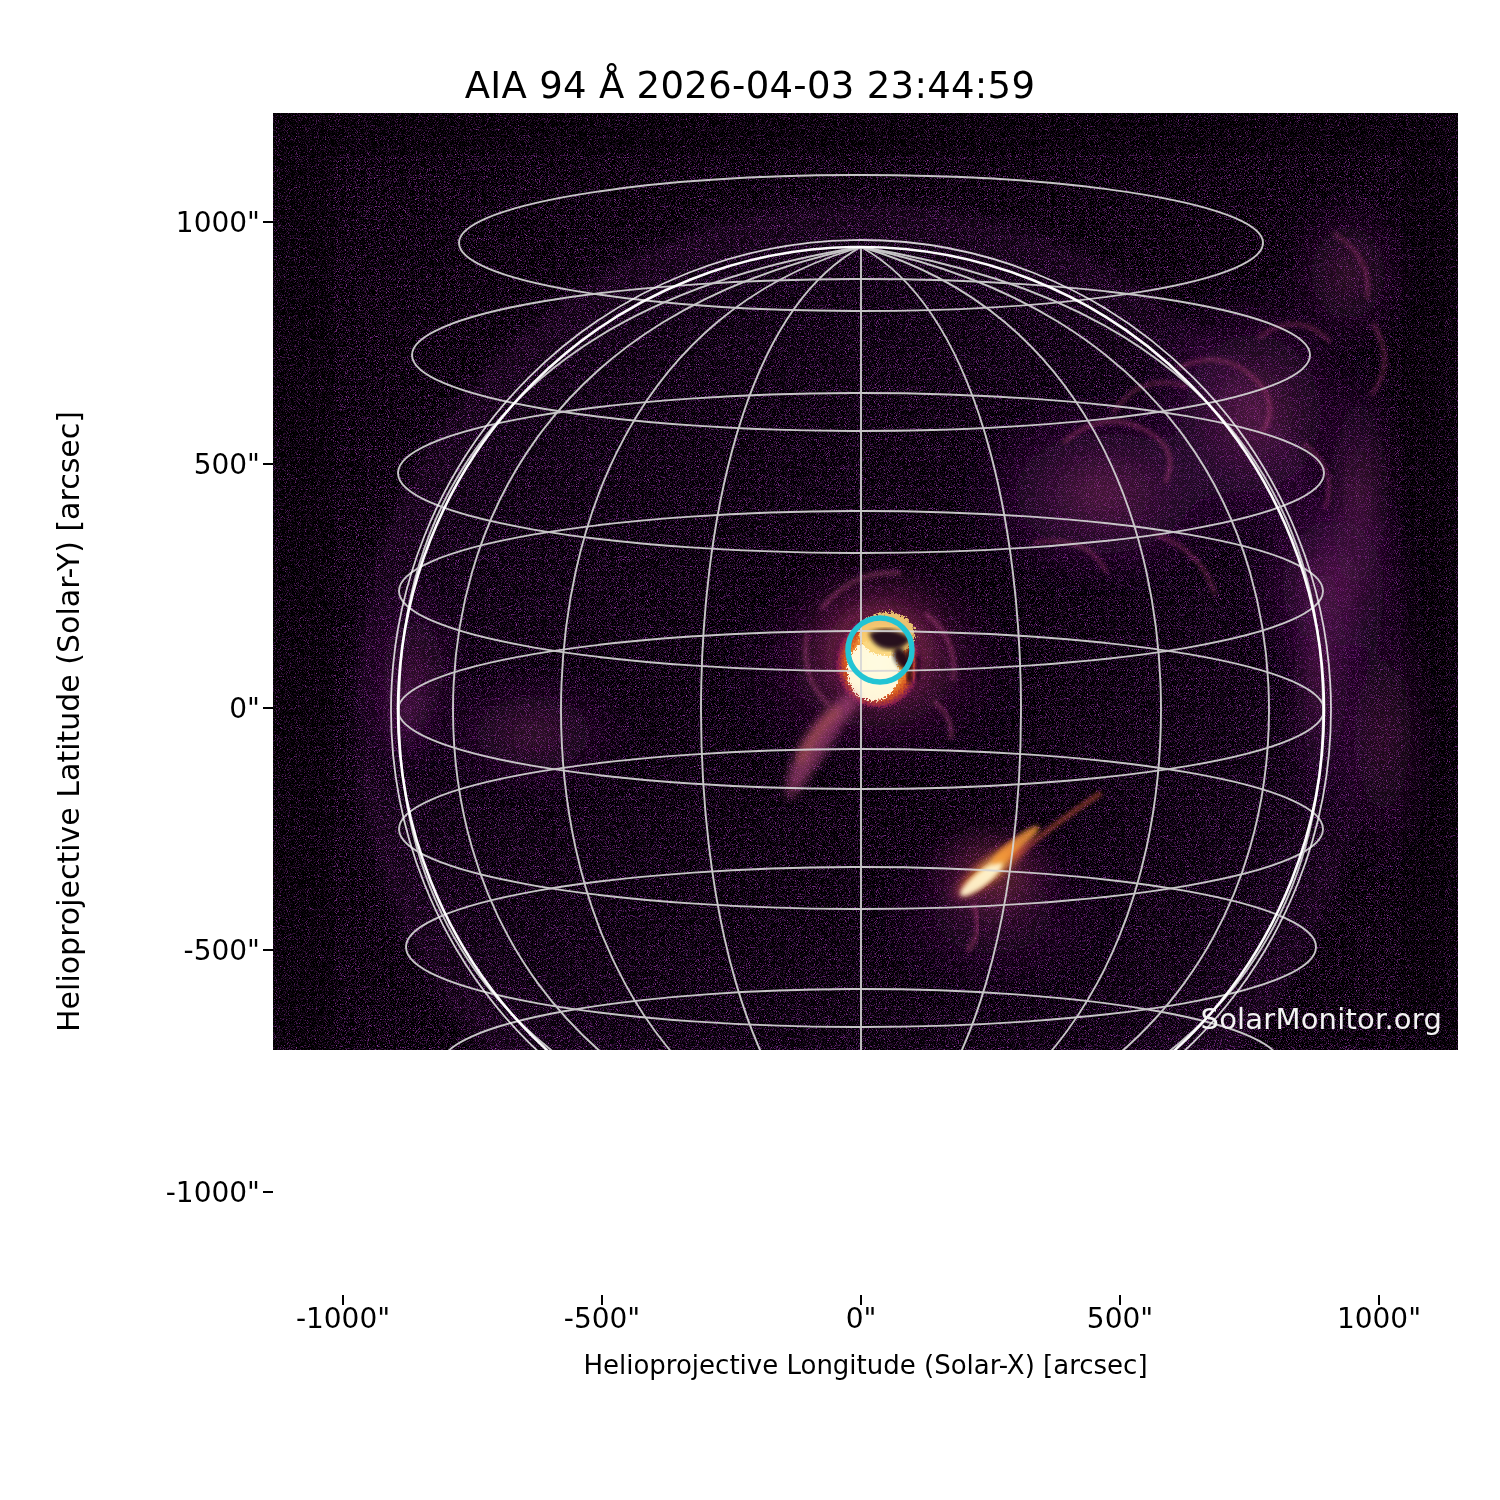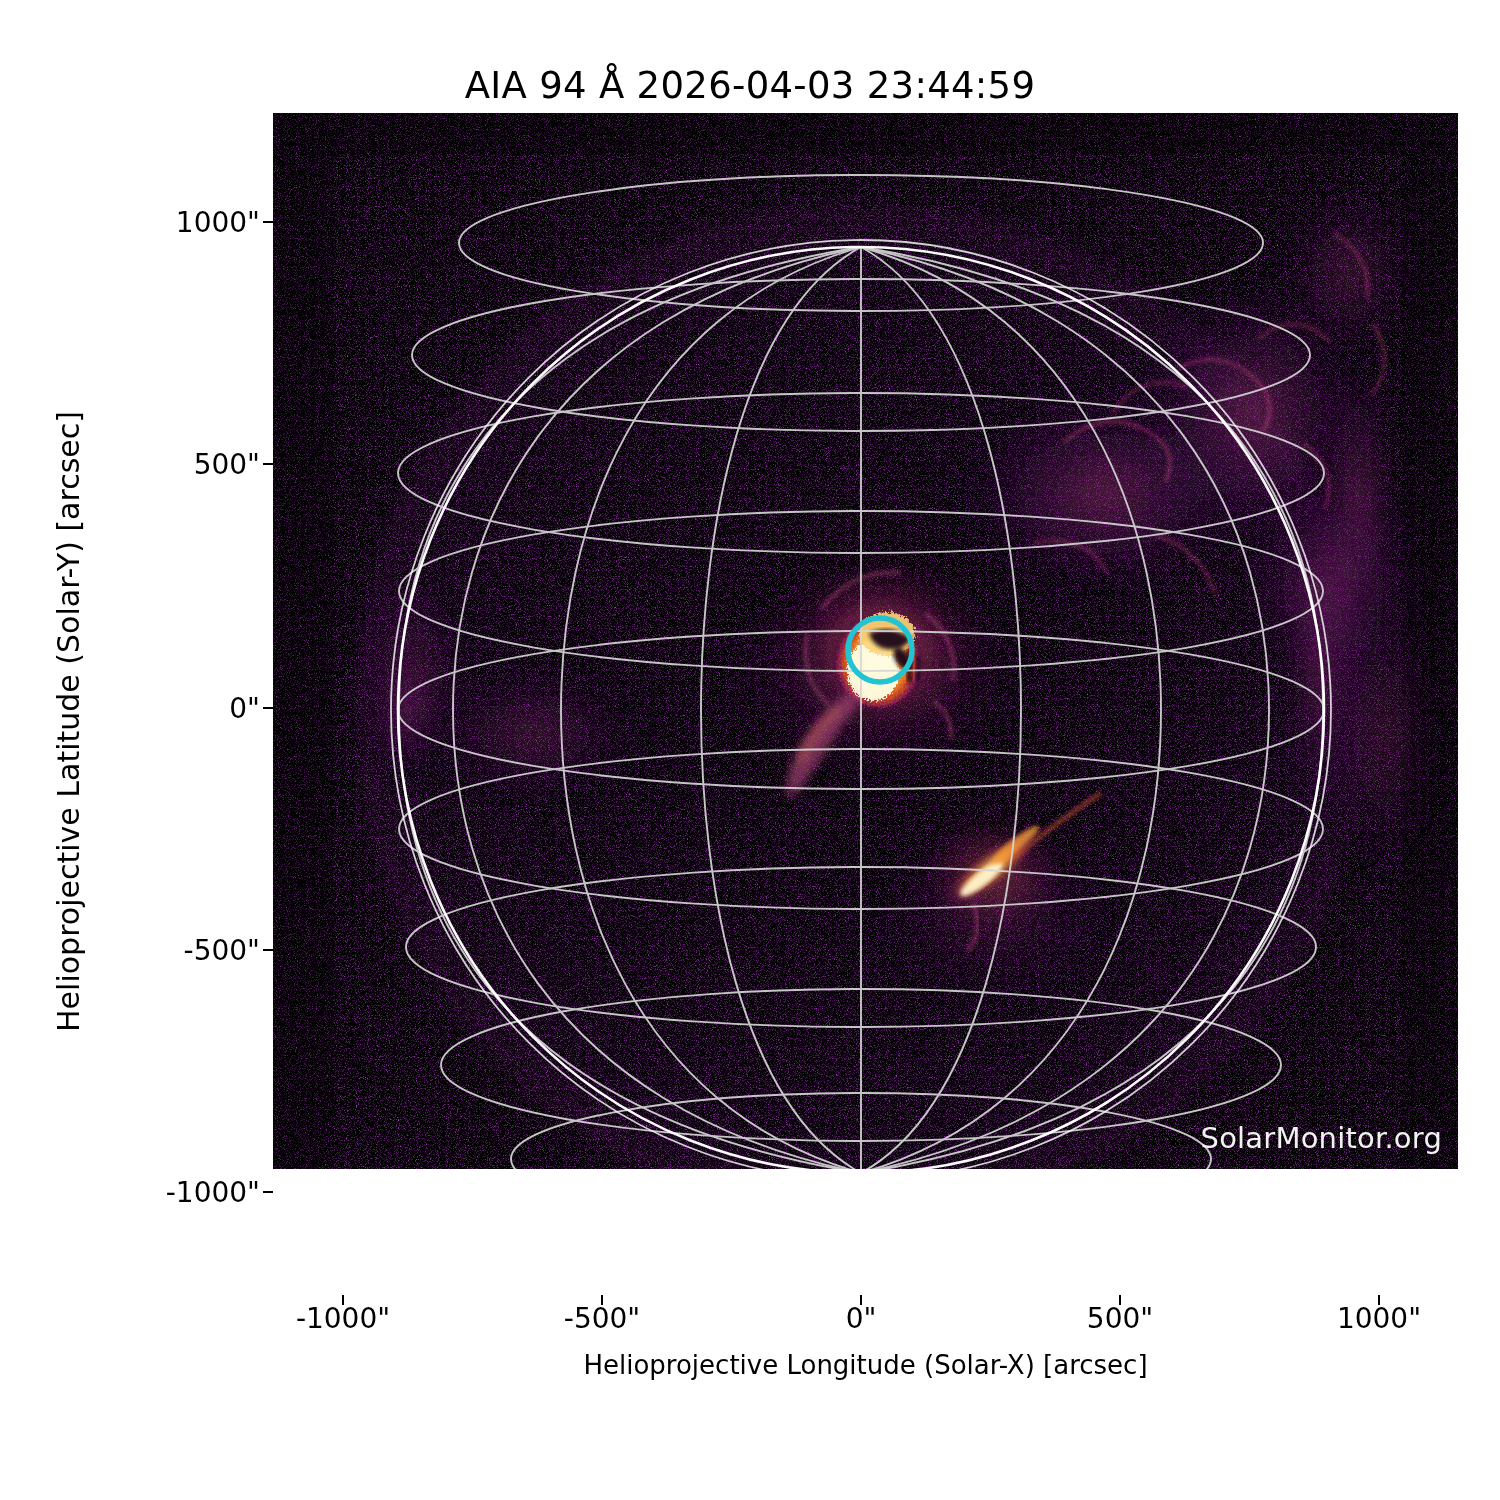--- a/index.html
+++ b/index.html
@@ -5,21 +5,21 @@
   html,body{margin:0;padding:0;background:#fff;}
   body{width:1500px;height:1500px;font-family:"DejaVu Sans","Liberation Sans",sans-serif;overflow:hidden;}
   #fig{position:relative;width:1500px;height:1500px;background:#ffffff;}
 
   #title{
     position:absolute;left:0;top:64px;width:1500px;
     text-align:center;font-size:37px;color:#000;letter-spacing:0.3px;
   }
 
   #plot{
-    position:absolute;left:273px;top:113px;width:1185px;height:1056px;
+    position:absolute;left:273px;top:113px;width:1185px;height:937px;
     background:#4d7c0f;overflow:hidden;
   }
   #plot svg{position:absolute;left:0;top:0;}
 
   
   .ytick{
     position:absolute;right:1240px;transform:translateY(-50%);
     font-size:28px;color:#000;text-align:right;white-space:nowrap;
   }
   .ytickmark{position:absolute;left:263px;width:10px;height:2px;background:#000;transform:translateY(-50%);}

